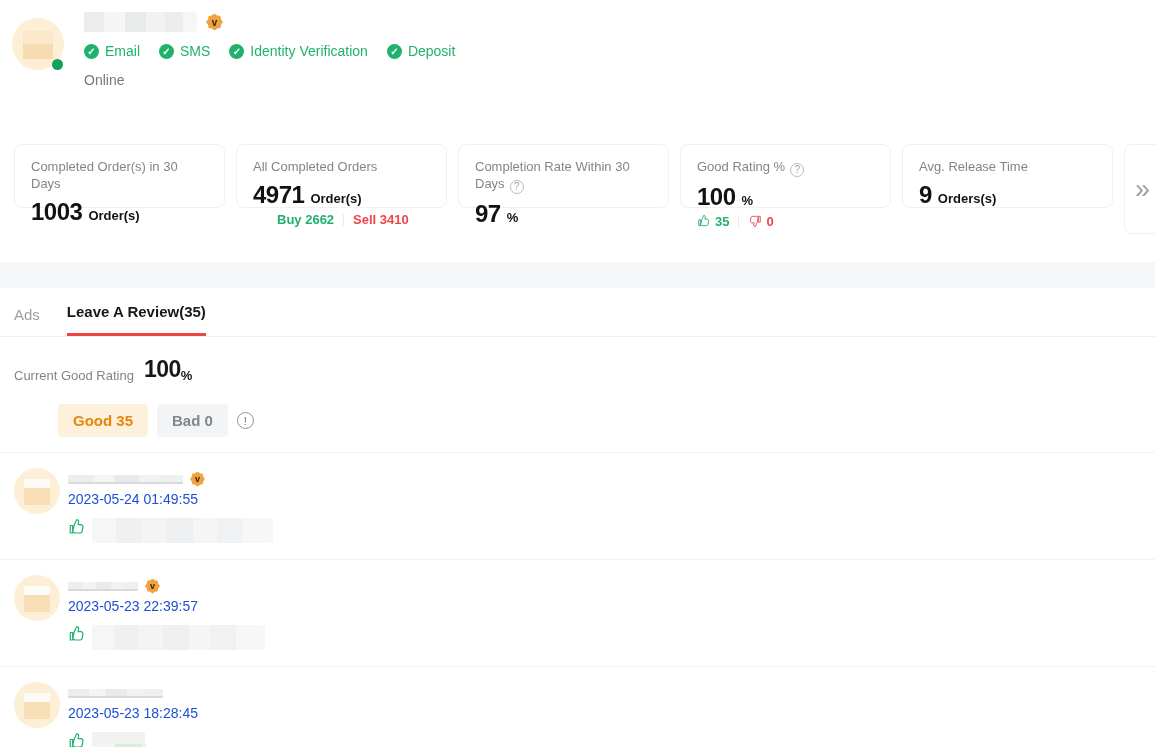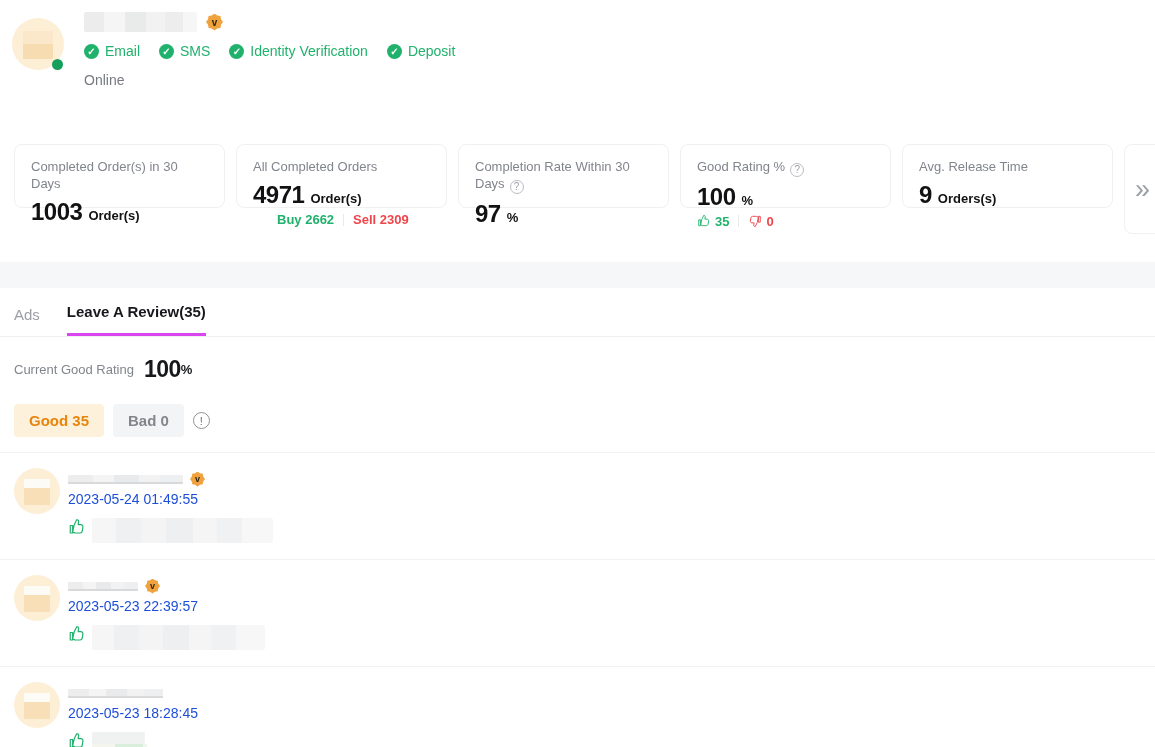--- a/index.html
+++ b/index.html
@@ -42,31 +42,31 @@
     vertical-align: -2px; font-weight: normal; }
   .expand-card { flex: 0 0 80px; height: 90px; border: 1px solid #f0f0f0; border-radius: 8px;
     display: flex; align-items: center; padding-left: 10px; }
   .expand-icon { color: #9ba0a6; font-size: 27px; line-height: 1; }
 
   .section-band { height: 26px; background: #f6f7f9; margin-top: 28px; }
 
   
   .tab-bar { display: flex; gap: 27px; padding: 0 14px; border-bottom: 1px solid #eef0f2; height: 49px; align-items: flex-end; }
   .tab { font-size: 15px; padding-bottom: 13px; color: #9b9ea3; cursor: pointer; }
-  .tab.active { color: #17181c; font-weight: bold; border-bottom: 3px solid #d946ef; }
-
-  
-  .rating-row { display: flex; align-items: center; margin: 19px 14px 12px; }
+  .tab.active { color: #17181c; font-weight: bold; border-bottom: 3px solid #ef4444; }
+
+  
+  .rating-row { display: flex; align-items: flex-end; margin: 19px 14px 12px; }
   .rating-label { font-size: 13px; color: #81858c; }
   .rating-value { font-size: 23px; font-weight: bold; margin-left: 10px; letter-spacing: -0.5px; }
   .rating-unit { font-size: 13px; font-weight: bold; }
 
   .filter-row { display: flex; align-items: center; margin: 21px 14px 0; }
   .filter-btn { font-size: 15px; font-weight: bold; padding: 8px 15px; border-radius: 4px; border: none; cursor: pointer;
-    font-family: "Liberation Sans", sans-serif; }
+    font-family: "Liberation Sans", sans-serif; margin-left: 44px; }
   .filter-good { background: #fdf1dc; color: #e8850c; }
   .filter-bad { background: #f3f4f6; color: #81858c; margin-left: 9px; }
   .info-icon { width: 17px; height: 17px; border: 1px solid #8d9196; border-radius: 50%; color: #6b6f75;
     font-size: 11px; display: flex; align-items: center; justify-content: center; margin-left: 9px; }
 
   
   .review-list { margin-top: 15px; }
   .review-item { display: flex; padding: 15px 14px 16px; border-top: 1px solid #f1f2f4; }
   .review-item:last-child { border-bottom: 1px solid #f1f2f4; }
   .review-avatar { width: 46px; height: 46px; border-radius: 50%; background: #fdeed6; position: relative; flex: none; overflow: hidden; }
@@ -137,21 +137,21 @@
 
   <div class="stat-card">
     <div class="stat-label"><span>All Completed Orders</span></div>
     <div class="stat-value-row">
       <span class="stat-value">4971</span>
       <span class="stat-unit">Order(s)</span>
     </div>
     <div class="sub-row">
       <span class="buy-label">Buy 2662</span>
       <span class="vdiv"></span>
-      <span class="sell-label">Sell 2309</span>
+      <span class="sell-label">Sell 3410</span>
     </div>
   </div>
 
   <div class="stat-card">
     <div class="stat-label">
       <span>Completion Rate Within 30 Days</span><span class="help-icon">?</span>
     </div>
     <div class="stat-value-row">
       <span class="stat-value">97</span>
       <span class="stat-unit">%</span>

